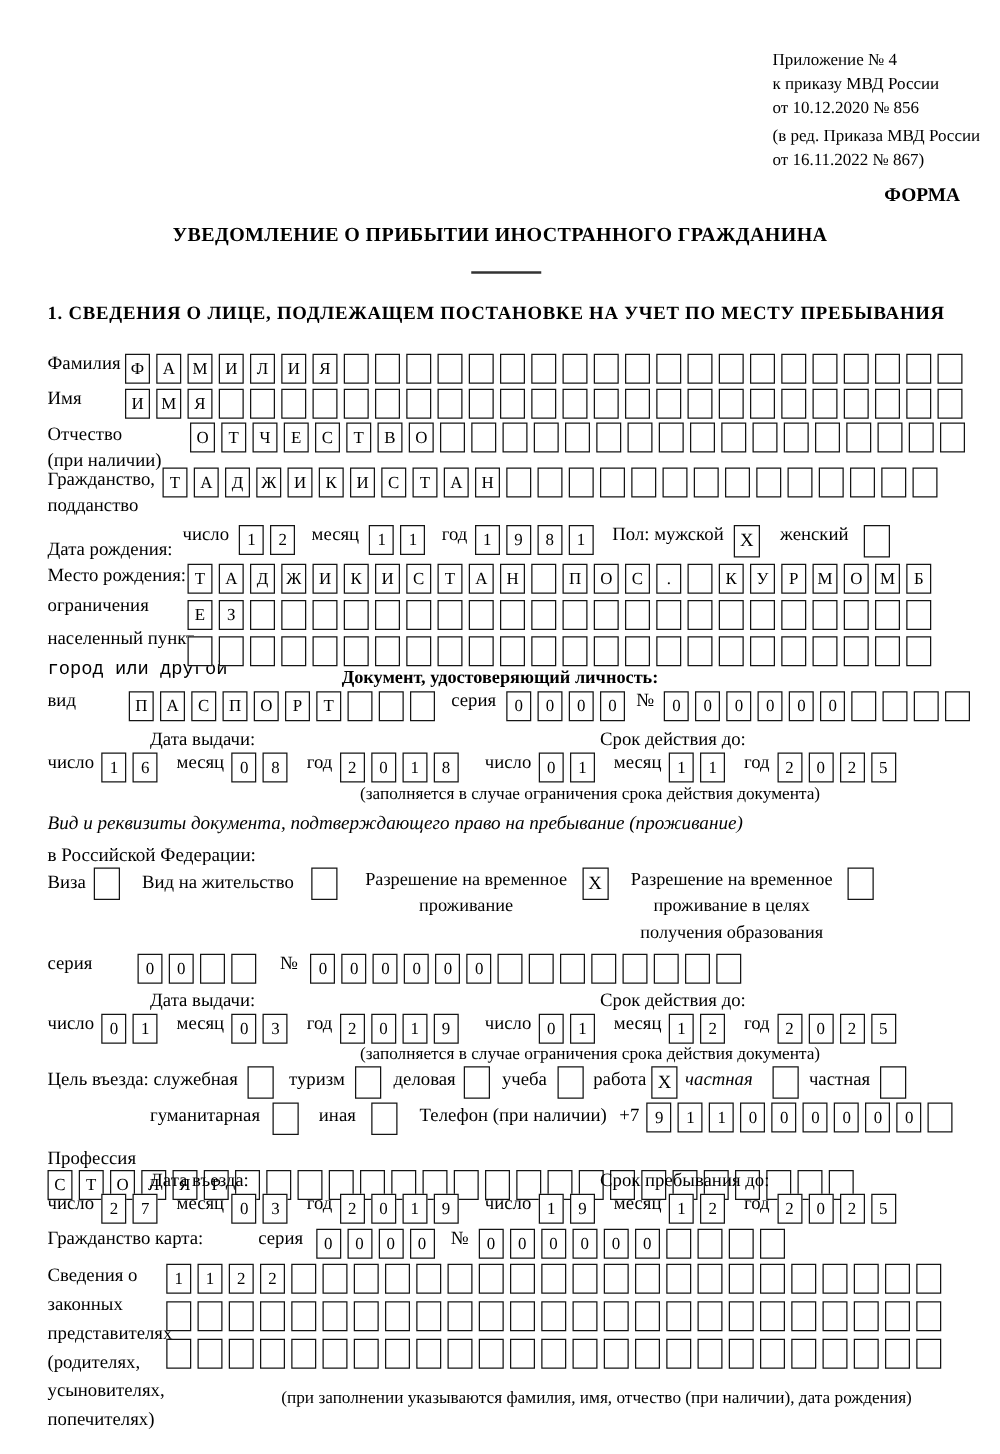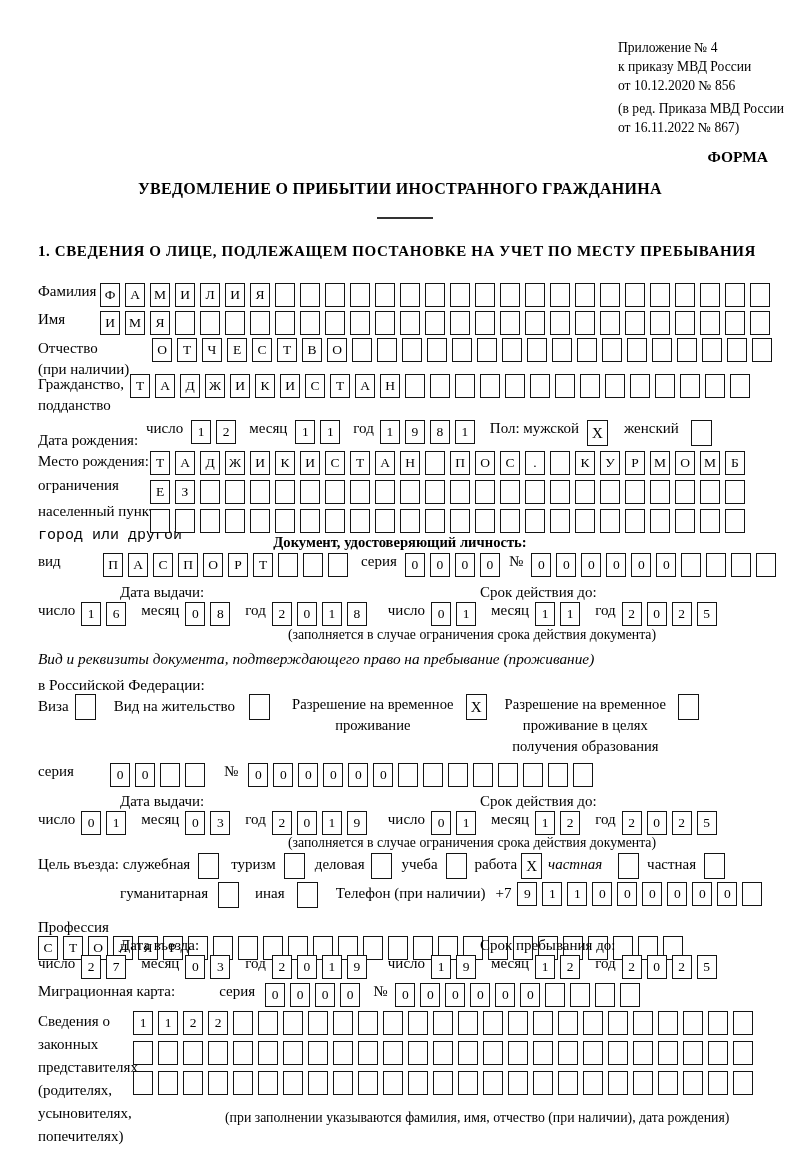--- a/index.html
+++ b/index.html
@@ -564,21 +564,21 @@
   <span class="lbl" style="margin-left:10px;margin-right:6px;">год</span>
   <span class="cells">
       <span class="cell">2</span>
       <span class="cell">0</span>
       <span class="cell">2</span>
       <span class="cell">5</span>
     </span>
 </div>
 
 <div class="abs row" style="top:983px;left:38px;">
-  <span class="lbl" style="margin-right:44px;">Миграционная карта:</span>
+  <span class="lbl" style="margin-right:44px;">Гражданство карта:</span>
   <span class="lbl" style="margin-right:10px;">серия</span>
   <span class="cells">
       <span class="cell">0</span>
       <span class="cell">0</span>
       <span class="cell">0</span>
       <span class="cell">0</span>
     </span>
   <span class="lbl" style="margin-left:8px;margin-right:8px;">№</span>
   <span class="cells">
       <span class="cell">0</span>

